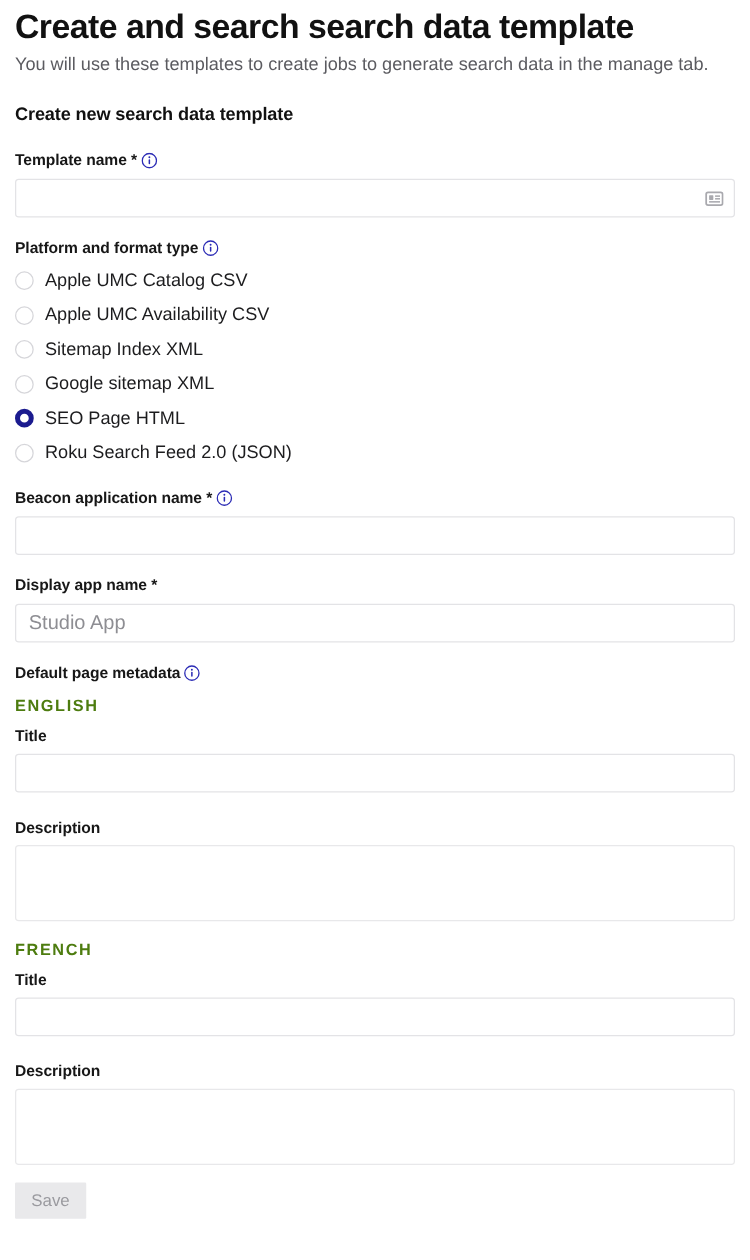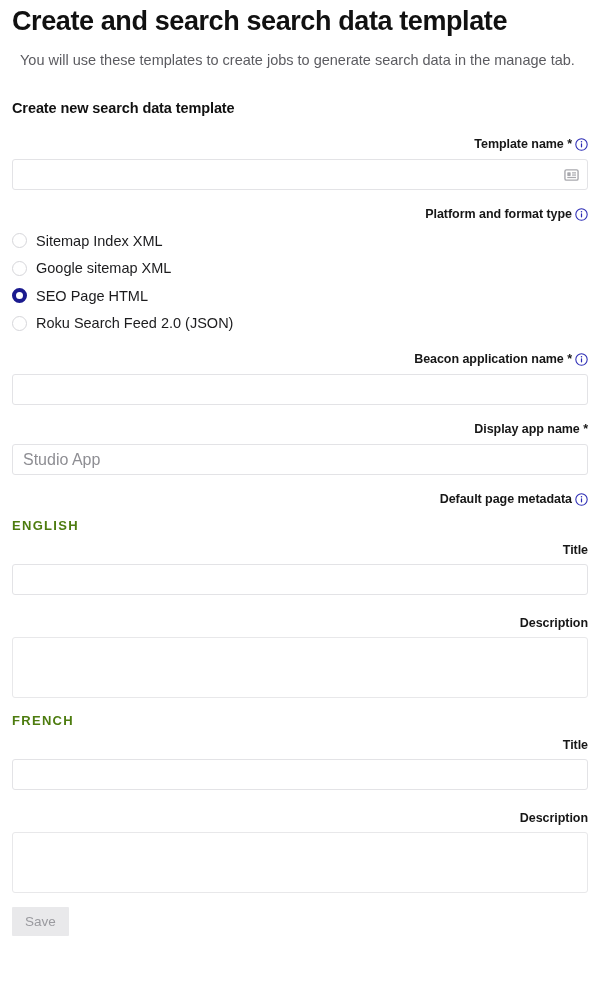--- a/index.html
+++ b/index.html
@@ -28,21 +28,21 @@
     font-weight: bold;
     letter-spacing: -0.4px;
     color: #111111;
     margin: 0;
     padding-top: 4px;
     line-height: 34px;
   }
   .page-subtitle {
     font-size: 14.5px;
     color: #5b5b60;
-    margin: 8px;
+    margin: 0;
     padding-top: 4px;
     line-height: 20px;
   }
   .section-heading {
     font-size: 14.5px;
     font-weight: bold;
     color: #111111;
     margin: 0;
     padding-top: 22px;
     letter-spacing: -0.1px;
@@ -51,21 +51,20 @@
   
   .field-label {
     display: flex;
     align-items: center;
     gap: 3px;
     font-size: 12.5px;
     font-weight: bold;
     color: #171717;
     letter-spacing: -0.05px;
     line-height: 16px;
-    justify-content: flex-end;
   }
   .label-text { white-space: pre; }
 
   
   .info-icon {
     display: inline-block;
     width: 13px;
     height: 13px;
     flex: 0 0 13px;
     line-height: 0;
@@ -216,20 +215,28 @@
         <svg width="13" height="13" viewBox="0 0 16 16" aria-hidden="true">
           <circle cx="8" cy="8" r="7" fill="none" stroke="#2b2bb5" stroke-width="1.3"></circle>
           <circle cx="8" cy="4.6" r="0.95" fill="#2b2bb5"></circle>
           <rect x="7.25" y="6.6" width="1.5" height="5" rx="0.7" fill="#2b2bb5"></rect>
         </svg>
       </span>
     </div>
     <div class="radio-group">
       <div class="radio-row">
         <span class="radio-mark"></span>
+        <span class="radio-label">Apple UMC Catalog CSV</span>
+      </div>
+      <div class="radio-row">
+        <span class="radio-mark"></span>
+        <span class="radio-label">Apple UMC Availability CSV</span>
+      </div>
+      <div class="radio-row">
+        <span class="radio-mark"></span>
         <span class="radio-label">Sitemap Index XML</span>
       </div>
       <div class="radio-row">
         <span class="radio-mark"></span>
         <span class="radio-label">Google sitemap XML</span>
       </div>
       <div class="radio-row selected">
         <span class="radio-mark"></span>
         <span class="radio-label">SEO Page HTML</span>
       </div>

